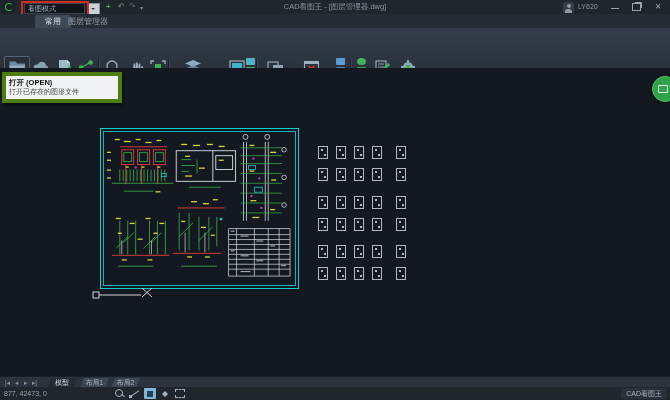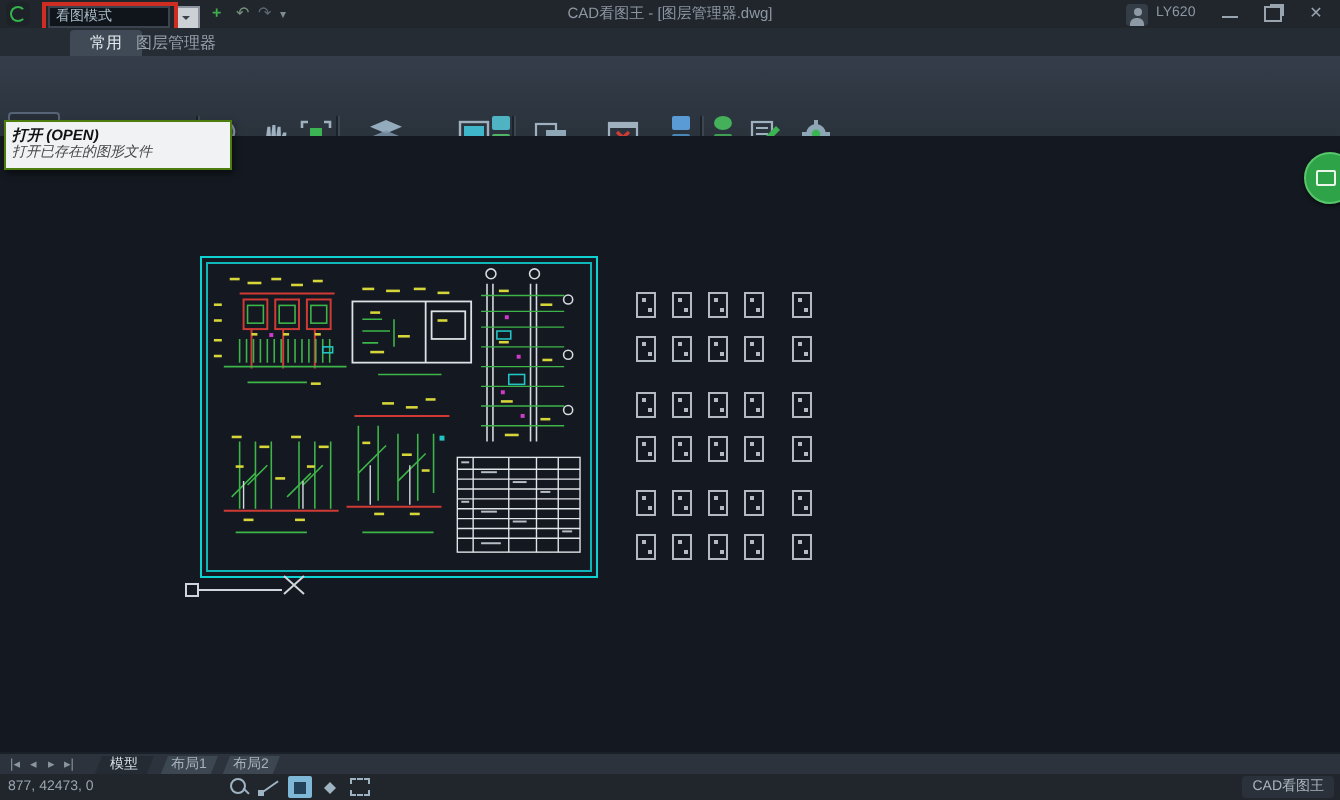--- a/index.html
+++ b/index.html
@@ -40,22 +40,22 @@
   .rsep{position:absolute;top:30px;height:34px;width:1px;background:#1c2228;box-shadow:1px 0 0 #3c4552;}
   .rbtn{position:absolute;top:29px;height:31px;display:flex;flex-direction:column;align-items:center;justify-content:space-between;padding-top:1px;cursor:pointer;}
   .rbtn.pressed{background:#272e38;border:1px solid #566275;border-radius:2px;top:28px;}
   .ric{height:17px;display:flex;align-items:center;justify-content:center;}
   .rlabel{font-size:7px;color:#c6cfd8;line-height:8px;white-space:nowrap;}
   .glabel{position:absolute;top:57px;height:8px;background:#262c35;border:1px solid #39424e;border-radius:1px;
           color:#919caa;font-size:6.5px;line-height:8px;text-align:center;}
   .minicol{position:absolute;top:30px;width:12px;display:flex;flex-direction:column;gap:2px;align-items:center;}
   .mini{width:9px;height:7px;border-radius:1px;}
   
-  .tooltip{position:absolute;left:2px;top:60px;width:106px;background:#f1f2f3;border:1px solid #4d7c0f;
-           box-shadow:1px 2px 3px rgba(0,0,0,.5);padding:2px 3px 3px 3px;z-index:30;font-style:italic;}
+  .tooltip{position:absolute;left:2px;top:72px;width:106px;background:#f1f2f3;border:4px solid #4d7c0f;
+           box-shadow:1px 2px 3px rgba(0,0,0,.5);padding:2px 3px 3px 3px;z-index:30;}
   .tooltip .tt-title{font-size:7.5px;font-weight:bold;color:#111;line-height:9px;}
   .tooltip .tt-desc{font-size:7px;color:#444;line-height:9px;}
   
   .canvas{position:absolute;left:0;top:68px;width:670px;height:308px;background:#141921;}
   .vframe{position:absolute;left:100px;top:60px;width:197px;height:159px;border:1px solid #0ed2d2;}
   .vframe .inner{position:absolute;inset:2px;border:1px solid rgba(14,210,210,.85);}
   .vframe svg{position:absolute;inset:1px;width:189px;height:151px;}
   #symbol-grid{position:absolute;left:318px;top:78px;width:92px;height:136px;}
   .sym{position:absolute;width:10px;height:13px;border:1px solid #c6ccd3;box-sizing:border-box;opacity:.9;}
   .sym::before{content:"";position:absolute;left:1.5px;top:2px;width:2px;height:2px;background:#c6ccd3;}

